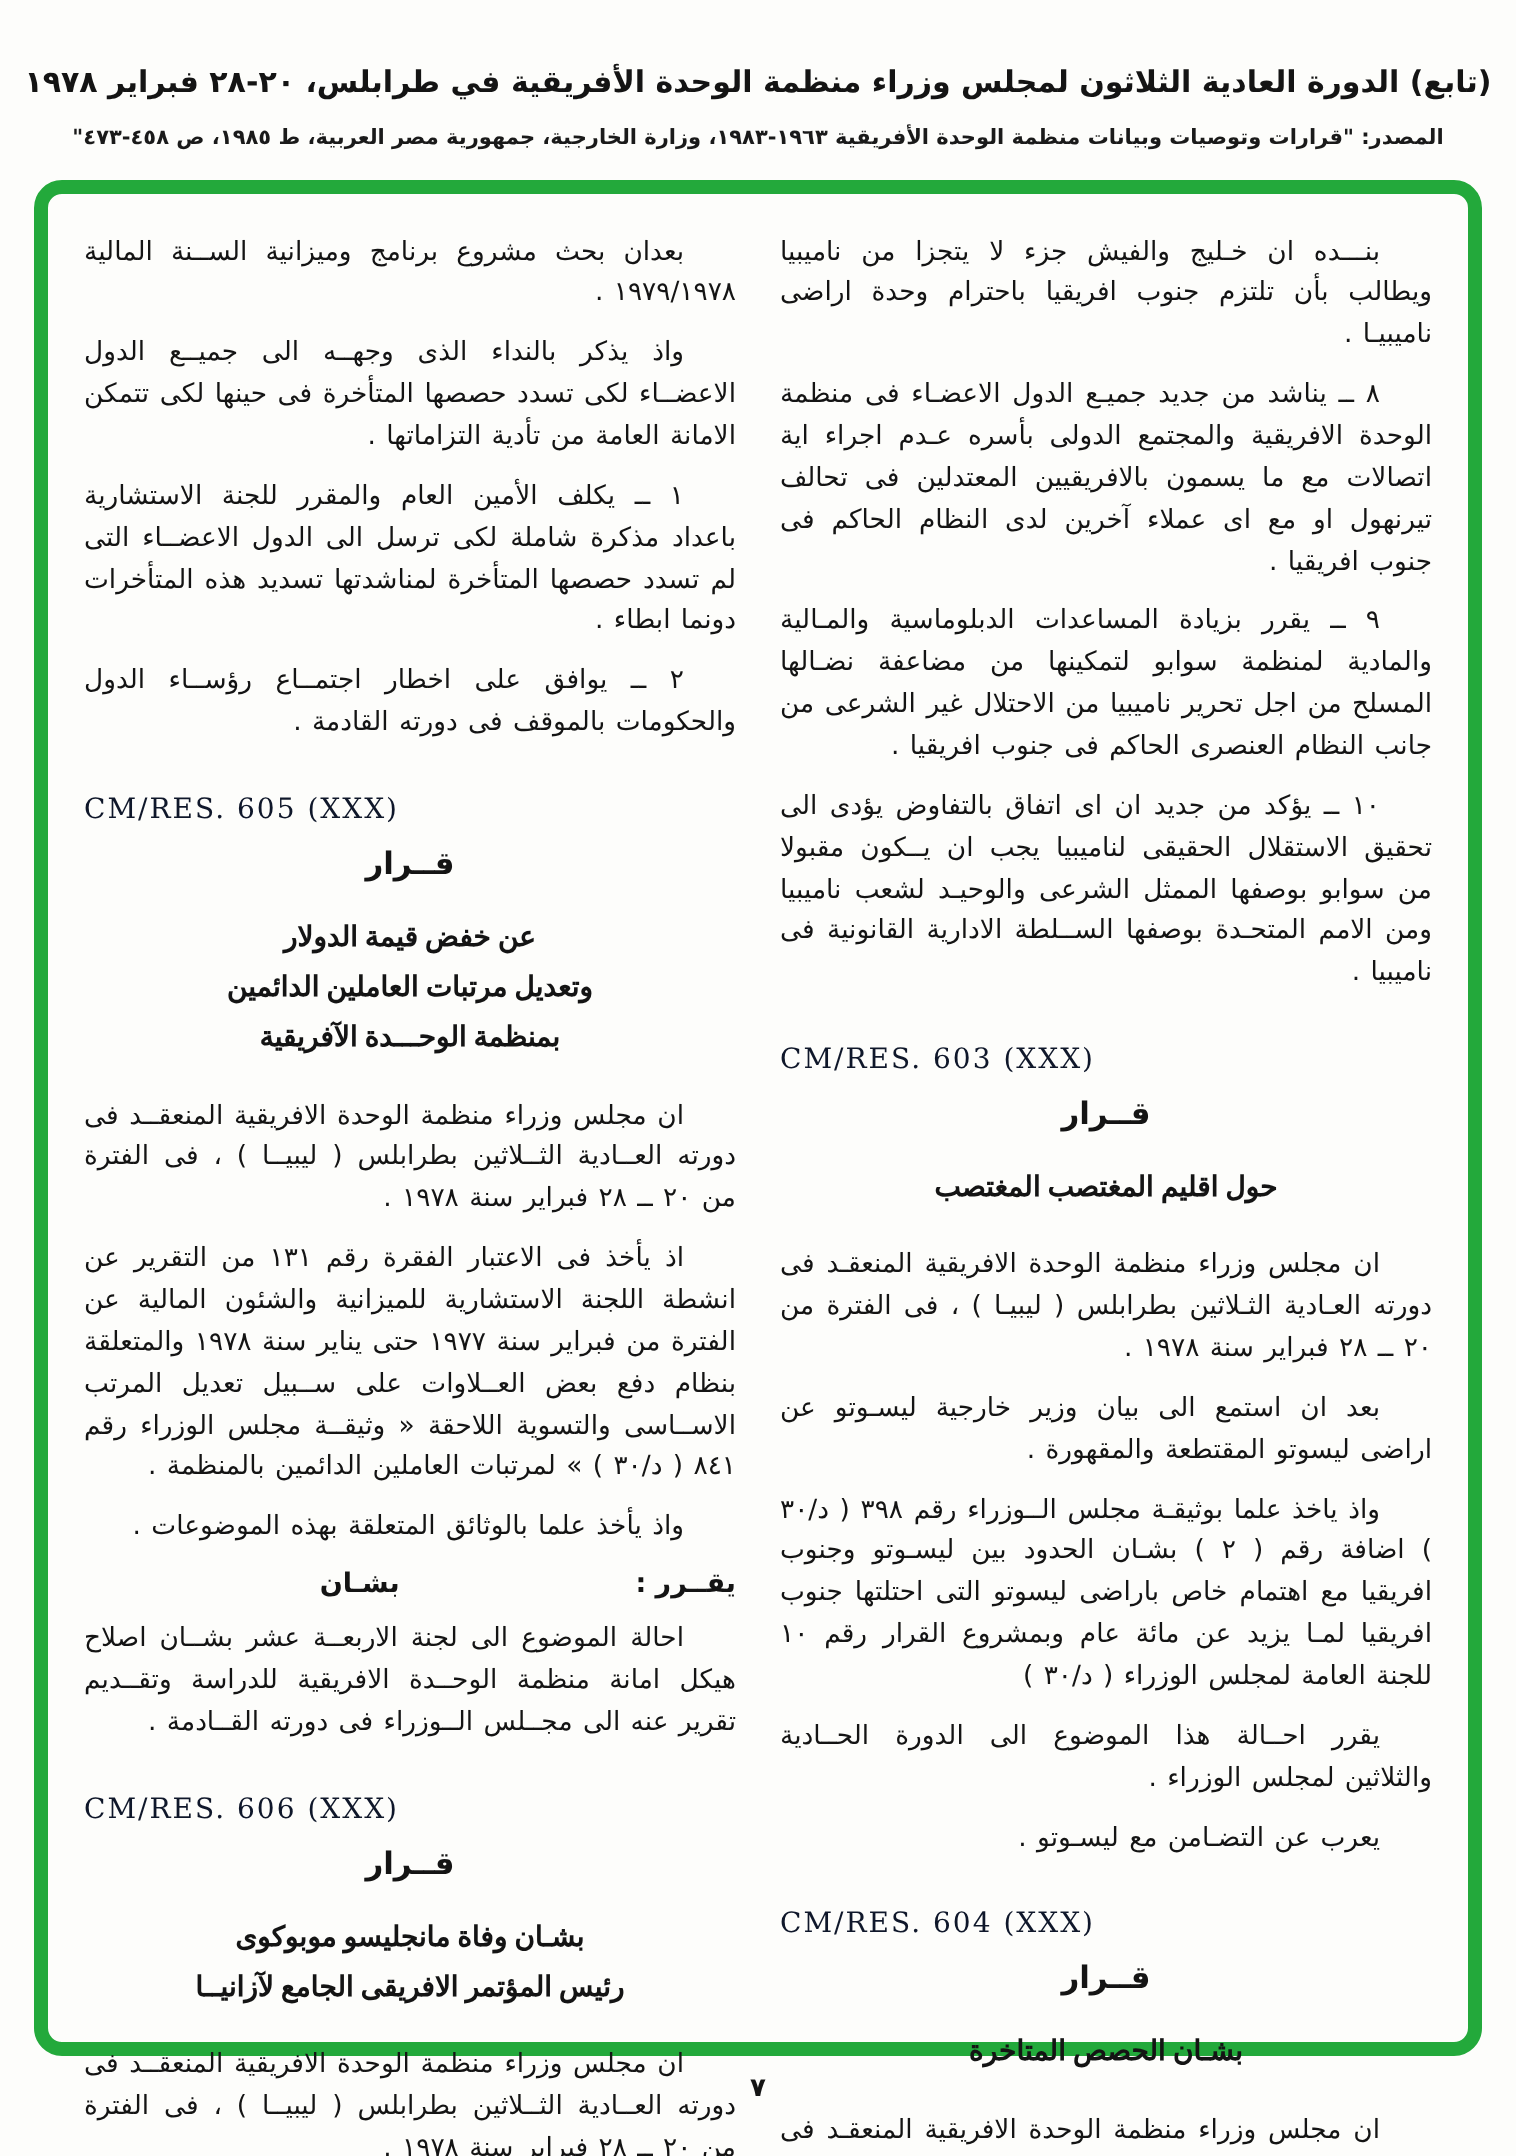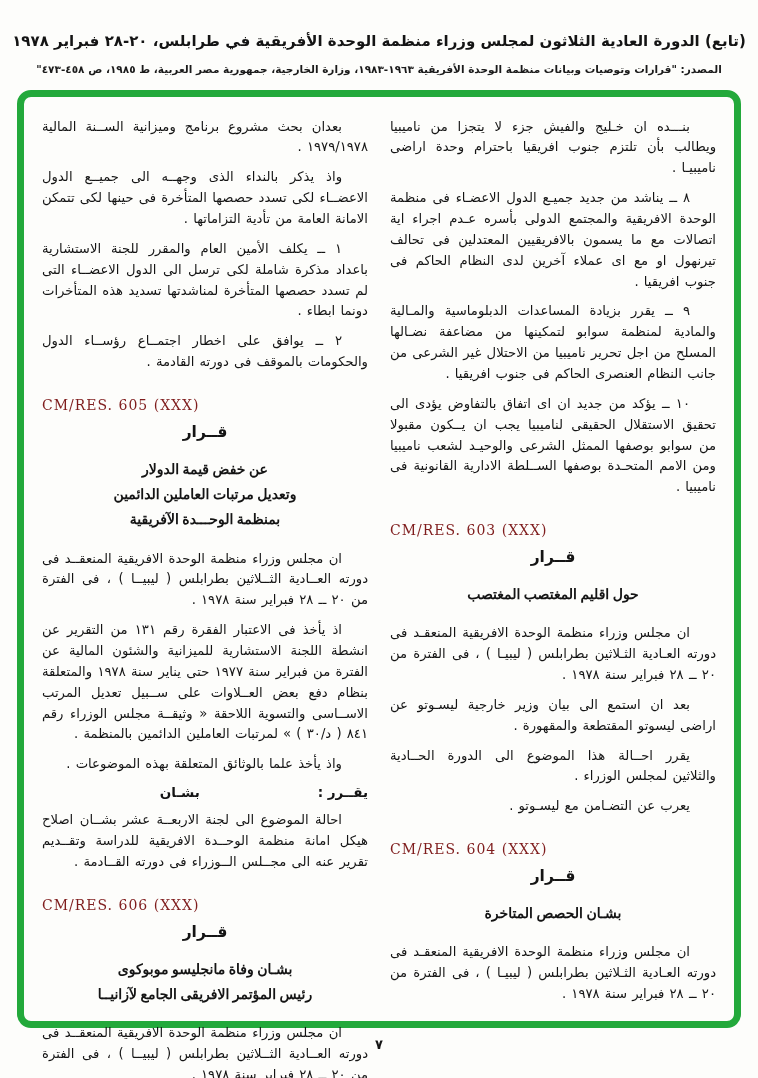--- a/index.html
+++ b/index.html
@@ -16,21 +16,21 @@
     border:7px solid #23a93b;border-radius:14px;
     padding:20px 18px 10px;direction:rtl;display:flex;gap:22px;
   }
   .col{flex:1;min-width:0;}
   .p{
     font-size:13.2px;line-height:1.58;text-align:justify;text-indent:26px;
     margin:0 0 9px;word-spacing:1px;
   }
   .res{
     direction:ltr;text-align:left;font-family:"DejaVu Serif",serif;
-    font-size:14px;letter-spacing:1px;margin:24px 0 10px;color:#7f1d1d;
+    font-size:14px;letter-spacing:1px;margin:24px 0 10px;color:#0f172a;
   }
   .h{ text-align:center;font-weight:bold;font-size:15.5px;margin:10px 0 16px;}
   .sub{
     text-align:center;font-weight:bold;font-size:14px;margin:0 0 16px;
     white-space:pre-line;line-height:1.8;font-family:Liberation Serif, serif;
   }
   .decree{display:flex;direction:rtl;font-weight:bold;font-size:13.5px;margin:2px 0 10px;}
   .decree .dash{flex:1;text-align:center;}
   .footer{text-align:center;font-size:13px;margin-top:9px;font-weight:bold;}
 </style>
@@ -49,20 +49,21 @@
     <div class="col">
       <p class="p">بنـــده ان خـليج والفيش جزء لا يتجزا من ناميبيا ويطالب بأن تلتزم جنوب افريقيا باحترام وحدة اراضى ناميبيـا .</p>
       <p class="p">٨ ــ يناشد من جديد جميـع الدول الاعضـاء فى منظمة الوحدة الافريقية والمجتمع الدولى بأسره عـدم اجراء اية اتصالات مع ما يسمون بالافريقيين المعتدلين فى تحالف تيرنهول او مع اى عملاء آخرين لدى النظام الحاكم فى جنوب افريقيا .</p>
       <p class="p">٩ ــ يقرر بزيادة المساعدات الدبلوماسية والمـالية والمادية لمنظمة سوابو لتمكينها من مضاعفة نضـالها المسلح من اجل تحرير ناميبيا من الاحتلال غير الشرعى من جانب النظام العنصرى الحاكم فى جنوب افريقيا .</p>
       <p class="p">١٠ ــ يؤكد من جديد ان اى اتفاق بالتفاوض يؤدى الى تحقيق الاستقلال الحقيقى لناميبيا يجب ان يــكون مقبولا من سوابو بوصفها الممثل الشرعى والوحيـد لشعب ناميبيا ومن الامم المتحـدة بوصفها الســلطة الادارية القانونية فى ناميبيا .</p>
       <div class="res">CM/RES. 603 (XXX)</div>
       <div class="h">قــرار</div>
       <div class="sub">حول اقليم المغتصب المغتصب</div>
       <p class="p">ان مجلس وزراء منظمة الوحدة الافريقية المنعقـد فى دورته العـادية الثـلاثين بطرابلس ( ليبيـا ) ، فى الفترة من ٢٠ ــ ٢٨ فبراير سنة ١٩٧٨ .</p>
       <p class="p">بعد ان استمع الى بيان وزير خارجية ليسـوتو عن اراضى ليسوتو المقتطعة والمقهورة .</p>
+      <p class="p">واذ ياخذ علما بوثيقـة مجلس الــوزراء رقم ٣٩٨ ( د/٣٠ ) اضافة رقم ( ٢ ) بشـان الحدود بين ليسـوتو وجنوب افريقيا مع اهتمام خاص باراضى ليسوتو التى احتلتها جنوب افريقيا لمـا يزيد عن مائة عام وبمشروع القرار رقم ١٠ للجنة العامة لمجلس الوزراء ( د/٣٠ )</p>
       <p class="p">يقرر احــالة هذا الموضوع الى الدورة الحــادية والثلاثين لمجلس الوزراء .</p>
       <p class="p">يعرب عن التضـامن مع ليسـوتو .</p>
       <div class="res">CM/RES. 604 (XXX)</div>
       <div class="h">قــرار</div>
       <div class="sub">بشـان الحصص المتاخرة</div>
       <p class="p">ان مجلس وزراء منظمة الوحدة الافريقية المنعقـد فى دورته العـادية الثـلاثين بطرابلس ( ليبيـا ) ، فى الفترة من ٢٠ ــ ٢٨ فبراير سنة ١٩٧٨ .</p>
     </div>
 
     <div class="col">
       <p class="p">بعدان بحث مشروع برنامج وميزانية الســنة المالية ١٩٧٩/١٩٧٨ .</p>

